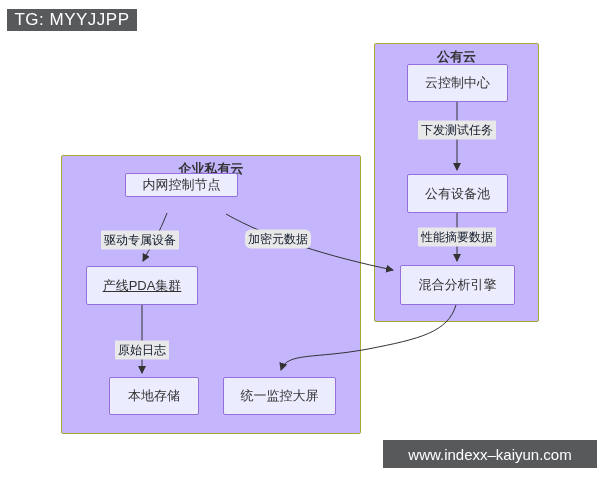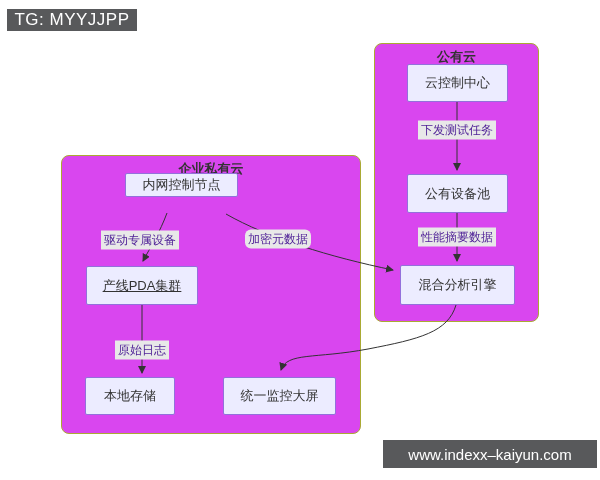--- a/index.html
+++ b/index.html
@@ -2,47 +2,47 @@
 <html><head>
 <meta charset="utf-8">
 <style>
   html,body{margin:0;padding:0;background:#ffffff;}
   #canvas{
     position:relative;width:600px;height:480px;background:#ffffff;overflow:hidden;
     font-family:"Liberation Sans","DejaVu Sans",sans-serif;color:#333333;
   }
   
   .container{
-    position:absolute;background:#d946ef;border:1px solid #aaaa33;border-radius:8px;box-sizing:border-box;
+    position:absolute;background:#c4b5fd;border:1px solid #aaaa33;border-radius:2px;box-sizing:border-box;
   }
   #c-private{left:61px;top:155px;width:300px;height:279px;}
   #c-public{left:374px;top:43px;width:165px;height:279px;}
   .container-title{
     position:absolute;top:4px;left:0;width:100%;text-align:center;
     font-size:13px;font-weight:bold;color:#333;
   }
   
   #edges{position:absolute;left:0;top:0;width:600px;height:480px;pointer-events:none;}
   
   .node{
     position:absolute;background:#ececff;border:1px solid #9370db;border-radius:2px;box-sizing:border-box;
     display:flex;align-items:center;justify-content:center;
     font-size:13px;color:#333;white-space:nowrap;
   }
   #n-intranet{left:125px;top:173px;width:113px;height:24px;}
   #n-pda{left:86px;top:266px;width:112px;height:39px;text-decoration:underline;}
-  #n-storage{left:85px;top:377px;width:90px;height:38px;}
+  #n-storage{left:109px;top:377px;width:90px;height:38px;}
   #n-monitor{left:223px;top:377px;width:113px;height:38px;}
   #n-cloudctl{left:407px;top:64px;width:101px;height:38px;}
   #n-pool{left:407px;top:174px;width:101px;height:39px;}
   #n-engine{left:400px;top:265px;width:115px;height:40px;}
   
   .edge-label{
     position:absolute;transform:translate(-50%,-50%);
-    background:#e8e8e8;padding:1px 3px;font-size:12px;color:#4c1d95;white-space:nowrap;
+    background:#e8e8e8;padding:1px 3px;font-size:12px;color:#0f172a;white-space:nowrap;
   }
   #l-drive{left:140px;top:240px;}
   #l-rawlogs{left:142px;top:350px;}
   #l-encrypted{left:278px;top:239px;border-radius:6px;}
   #l-dispatch{left:457px;top:130px;}
   #l-perf{left:457px;top:237px;}
   
   .badge{
     position:absolute;background:#58595b;color:#ffffff;
     display:flex;align-items:center;justify-content:center;box-sizing:border-box;

